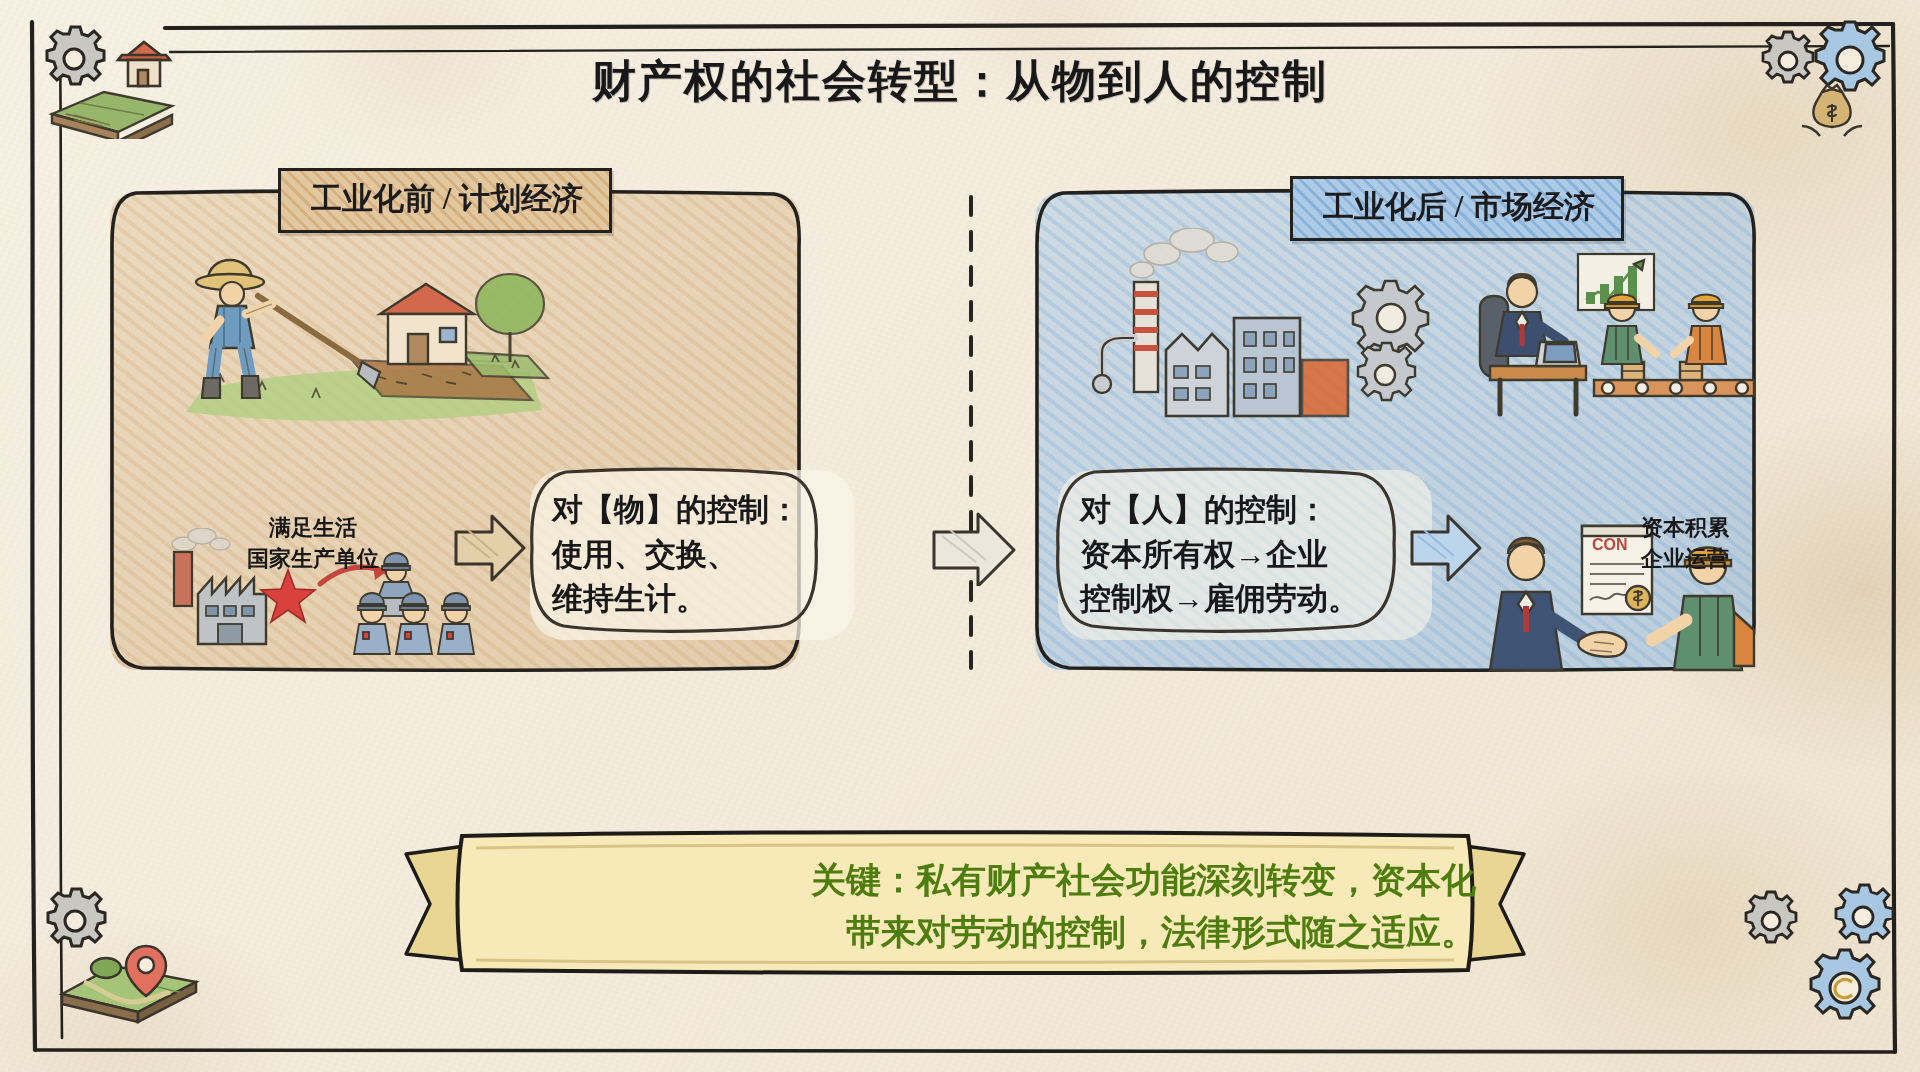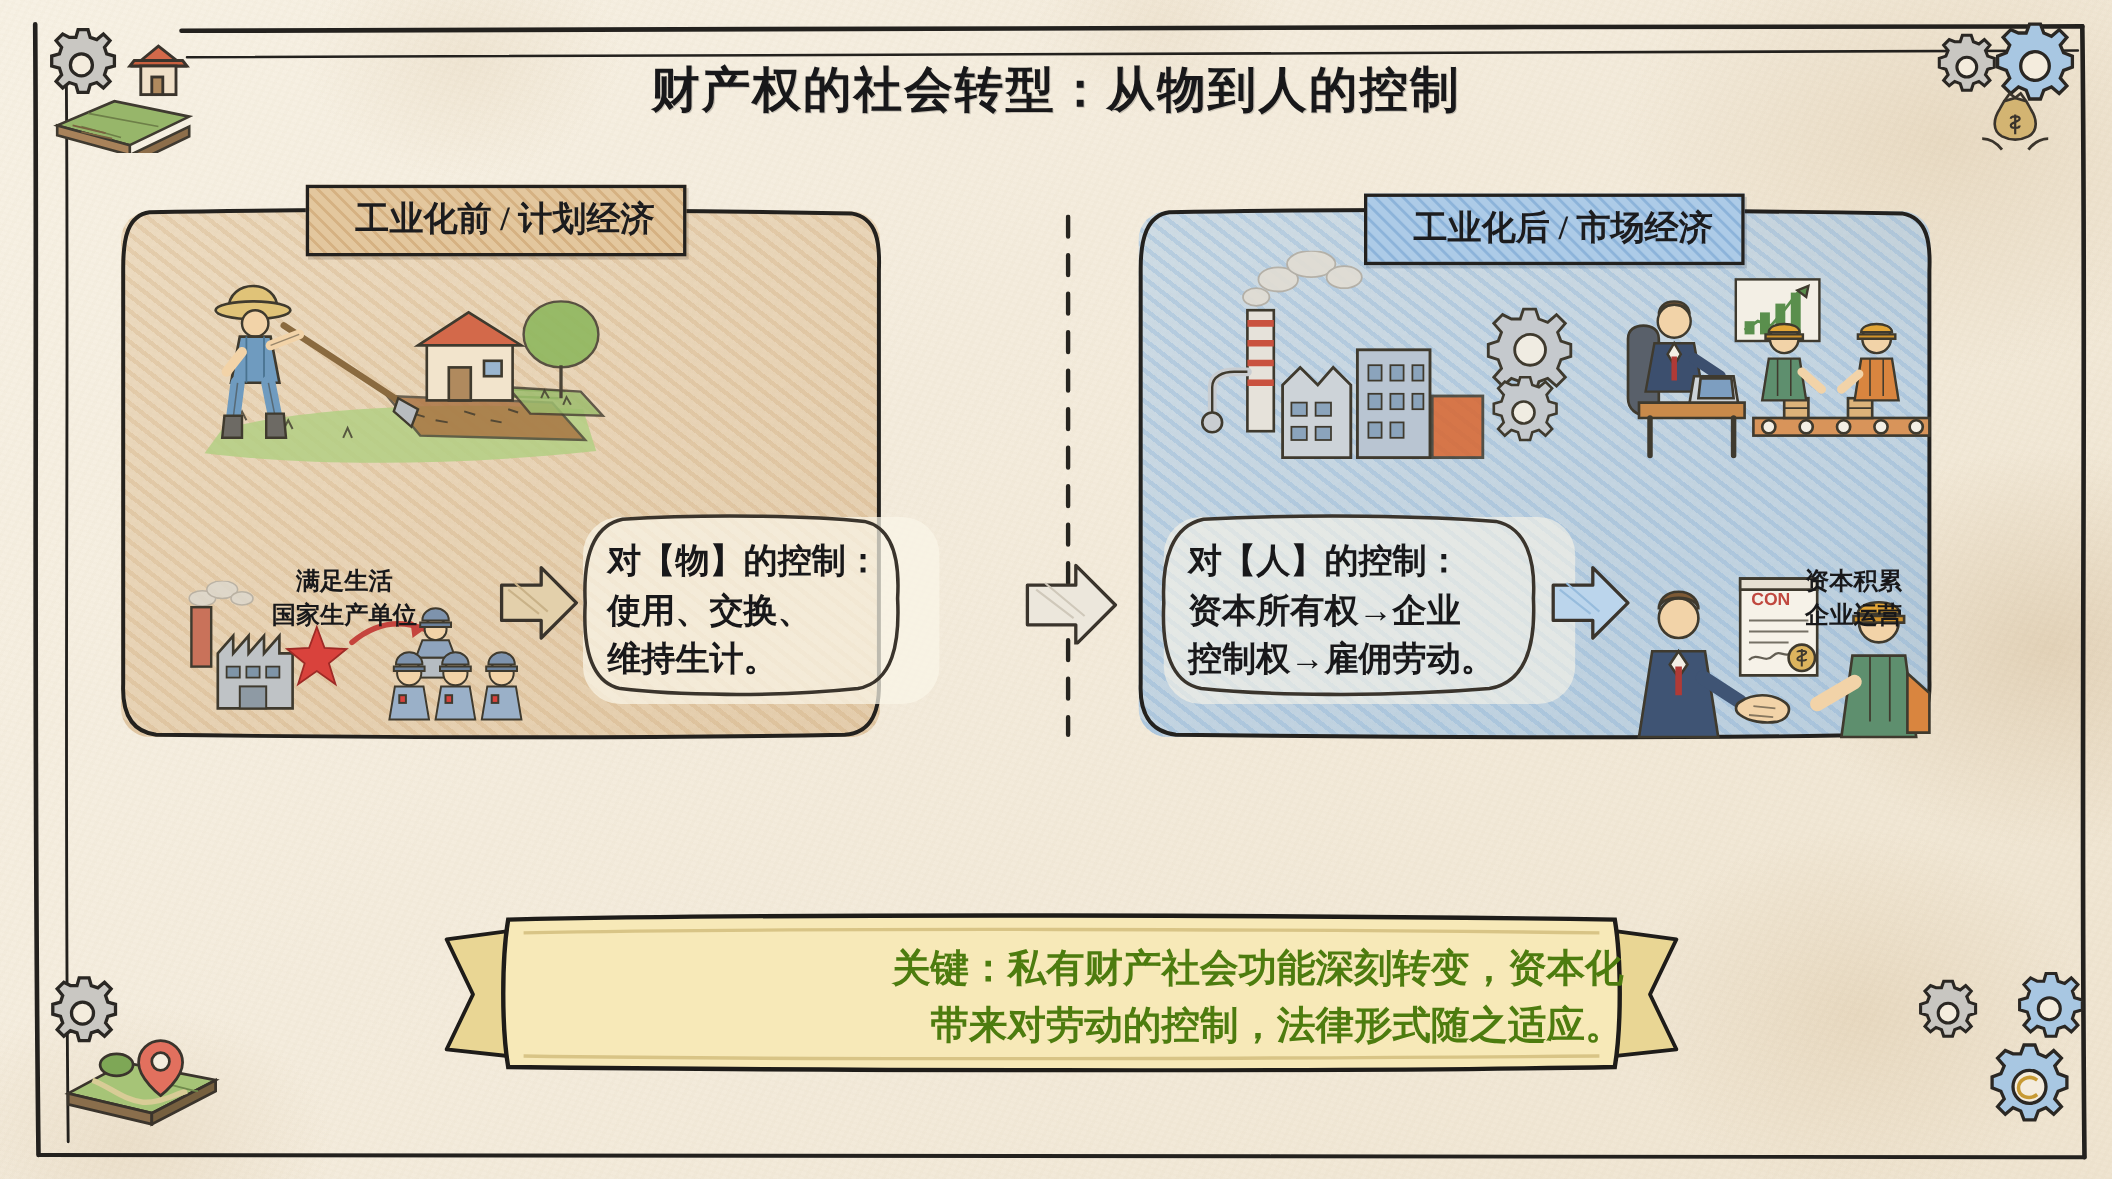--- a/index.html
+++ b/index.html
@@ -48,34 +48,34 @@
   }
   #panel-right{
     left:1035px;top:192px;width:720px;height:478px;
     background:
       repeating-linear-gradient(38deg, rgba(110,160,210,.24) 0 4px, rgba(110,160,210,0) 4px 11px),
       linear-gradient(160deg, rgba(176,206,234,.55), rgba(150,190,228,.60));
   }
   .panel-outline{position:absolute;inset:-4px;pointer-events:none;}
   
   .sec-banner{
-    position:absolute;padding:7px 26px 10px 42px;
+    position:absolute;padding:7px 26px 10px 30px;
     font-size:31px;font-weight:bold;color:#1c1c1e;white-space:nowrap;
     font-family:"Liberation Serif","DejaVu Serif",serif;
     border:3px solid #23211e;
   }
   #banner-left{
     left:278px;top:168px;
     background:
       repeating-linear-gradient(45deg, rgba(190,142,84,.38) 0 3px, rgba(190,142,84,0) 3px 9px),
       #e3c79e;
     box-shadow:2px 3px 0 rgba(60,45,25,.18);
   }
   #banner-right{
-    left:1240px;top:176px;
+    left:1290px;top:176px;
     background:
       repeating-linear-gradient(45deg, rgba(86,140,196,.38) 0 3px, rgba(86,140,196,0) 3px 9px),
       #adcbe7;
     box-shadow:2px 3px 0 rgba(30,50,75,.18);
   }
   
   .textblock{
     position:absolute;font-size:22px;line-height:1.42;color:#18181a;
     font-weight:bold;white-space:pre-line;text-align:center;
     font-family:"Liberation Serif","DejaVu Serif",serif;

